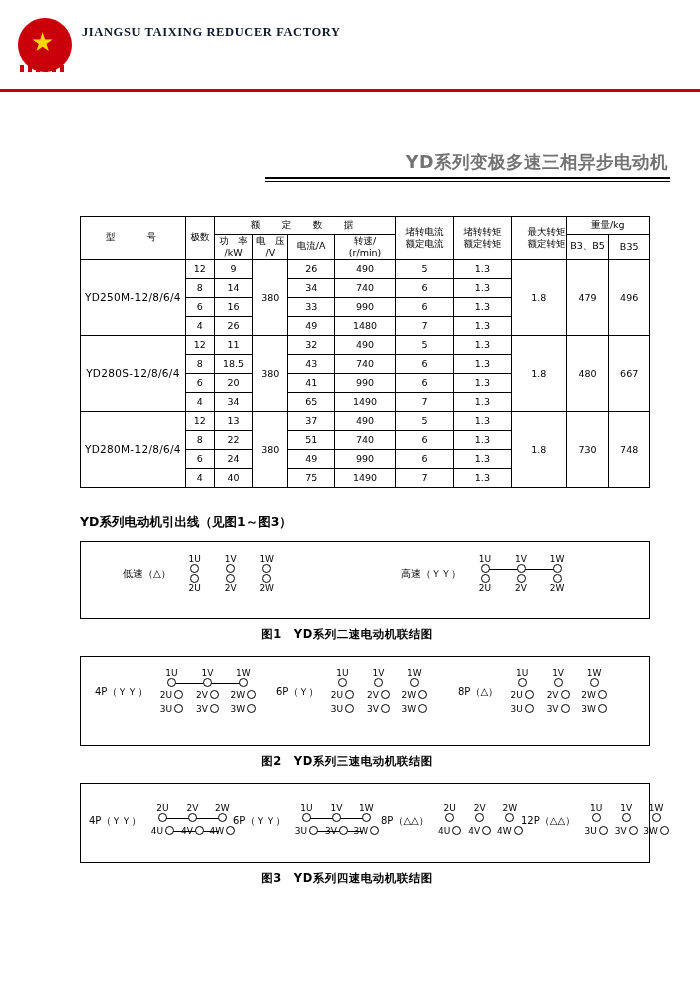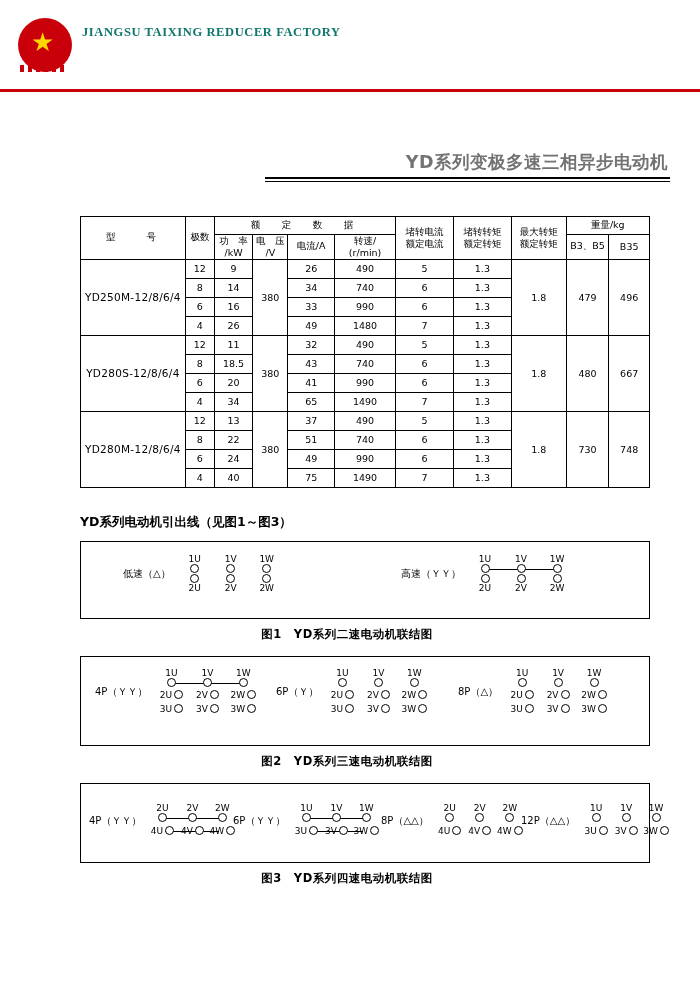--- a/index.html
+++ b/index.html
@@ -70,21 +70,21 @@
     font-weight: bold;
     letter-spacing: 1px;
     color: #111;
     line-height: 32px;
   }
   .company-en {
     font-family: "Liberation Serif", "DejaVu Serif", serif;
     font-size: 12.5px;
     font-weight: bold;
     letter-spacing: 0.6px;
-    color: #0f766e;
+    color: #0f172a;
     margin-top: 5px;
   }
   
   .title-block {
     position: relative;
     margin-top: 58px;
     height: 40px;
   }
   .doc-title {
     position: absolute;
@@ -279,21 +279,21 @@
             <div>堵转电流</div>
             <div>额定电流</div>
           </div>
         </td>
         <td class="hdr" rowspan="2" style="width:62px;">
           <div class="two-line">
             <div>堵转转矩</div>
             <div>额定转矩</div>
           </div>
         </td>
-        <td class="hdr" rowspan="2" style="width:58px;">
+        <td class="hdr" rowspan="2" style="width:58px;text-align:right;">
           <div class="two-line">
             <div>最大转矩</div>
             <div>额定转矩</div>
           </div>
         </td>
         <td class="hdr" colspan="2" style="width:86px;">重量/kg</td>
       </tr>
       <tr>
         <td class="hdr-tall" style="width:37px;">
           <div class="two-line">

